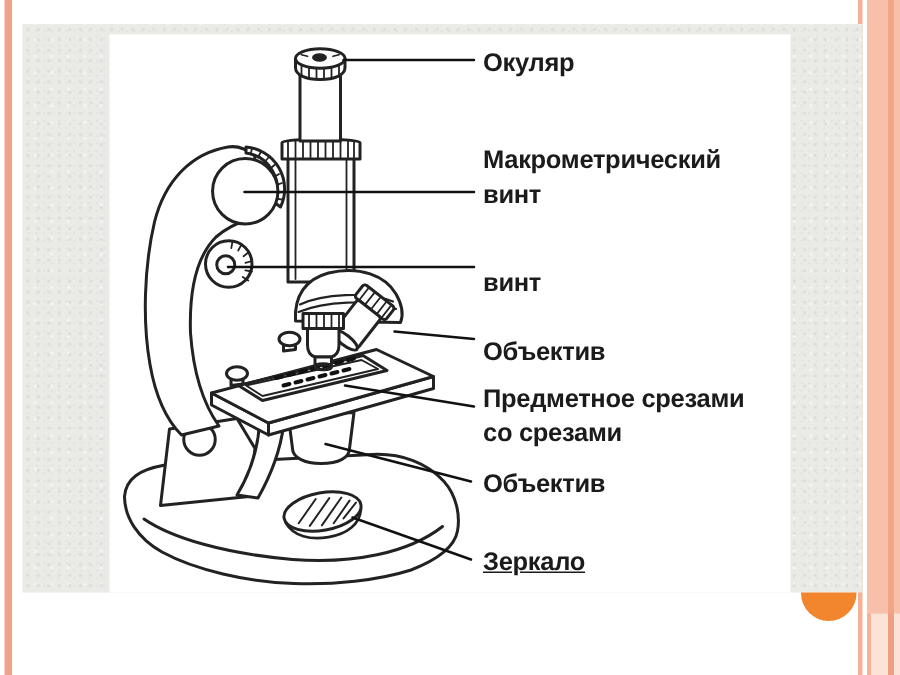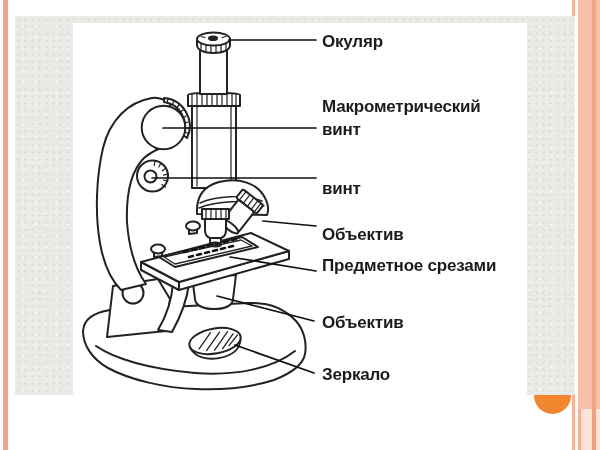--- a/index.html
+++ b/index.html
@@ -32,21 +32,21 @@
   .canvas svg{position:absolute;left:0;top:0;}
   
   .lbl{position:absolute;left:249px;color:#1b1b1b;font-size:17px;line-height:23px;
     font-weight:700;letter-spacing:-0.2px;white-space:pre-line;}
   .lbl-eyepiece{top:7px;}
   .lbl-coarse{top:72px;}
   .lbl-fine{top:131px;}
   .lbl-objective{top:200px;}
   .lbl-slide{top:231px;}
   .lbl-condenser{top:288px;}
-  .lbl-mirror{top:340px;}
+  .lbl-mirror{top:340px;text-decoration:underline;}
 </style>
 </head>
 <body>
 
 <div class="stripe-left"></div>
 <div class="band-area"></div>
 <div class="band-solid"></div>
 <div class="stripe-right-thin"></div>
 <div class="texture"></div>
 <div class="orange-dot"></div>
@@ -150,16 +150,16 @@
         <line x1="217" y1="296" x2="314" y2="321"></line>
         <line x1="235" y1="345" x2="314" y2="373"></line>
       </g>
     </g>
   </svg>
 
   <div class="lbl lbl-eyepiece"><span>Окуляр</span></div>
   <div class="lbl lbl-coarse"><span>Макрометрический</span><br><span>винт</span></div>
   <div class="lbl lbl-fine"><br><span>винт</span></div>
   <div class="lbl lbl-objective"><span>Объектив</span></div>
-  <div class="lbl lbl-slide"><span>Предметное срезами</span><br></div>
+  <div class="lbl lbl-slide"><span>Предметное срезами</span><br><span>со срезами</span></div>
   <div class="lbl lbl-condenser"><span>Объектив</span></div>
   <div class="lbl lbl-mirror"><span>Зеркало</span></div>
 </div>
 
 </body></html>

